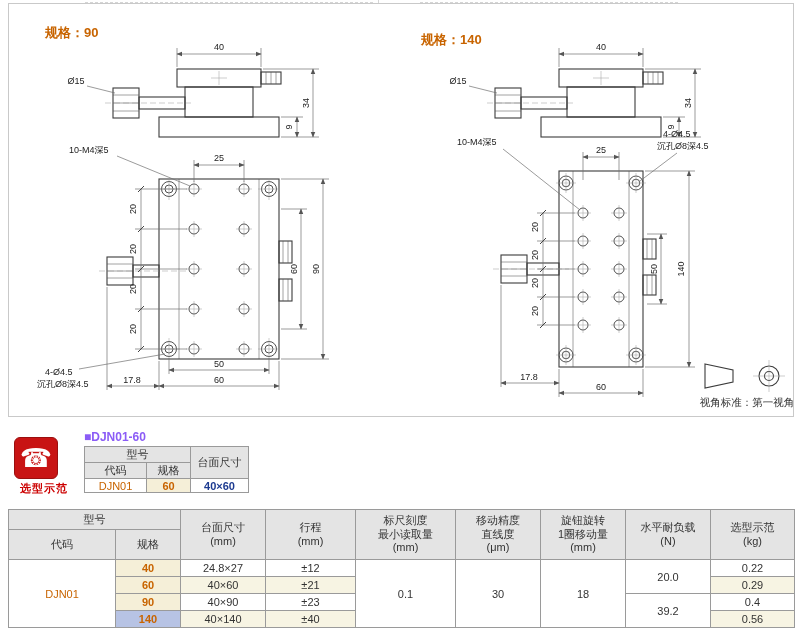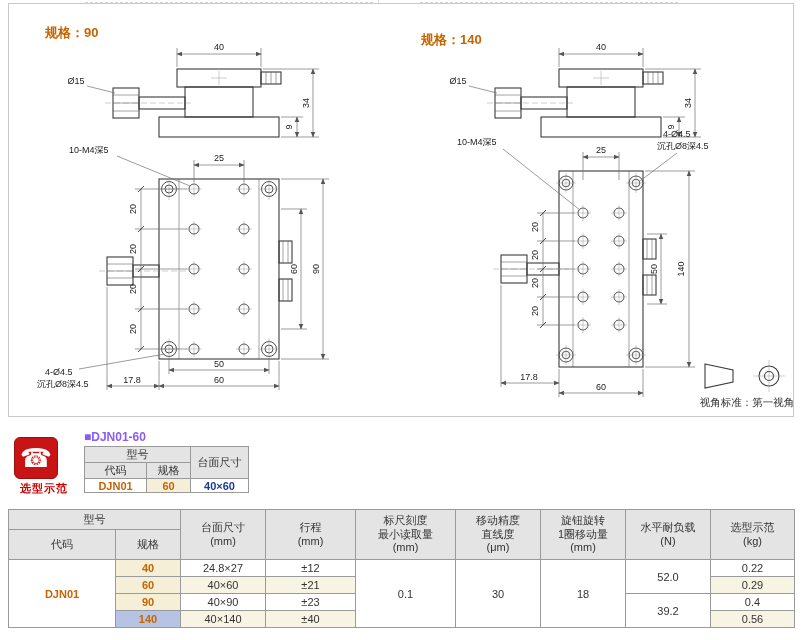--- a/index.html
+++ b/index.html
@@ -27,21 +27,21 @@
   table.mini{position:absolute;left:84px;top:446px;border-collapse:collapse;table-layout:fixed;font-size:11px}
   table.mini th,table.mini td{border:1px solid #9a9a9a;text-align:center;vertical-align:middle;height:14px;padding:0 2px}
   table.mini th{background:#e4e4e4;font-weight:normal}
   
   table.spec{position:absolute;left:8px;top:509px;width:786px;border-collapse:collapse;table-layout:fixed;font-size:11px}
   table.spec th,table.spec td{border:1px solid #9a9a9a;text-align:center;vertical-align:middle;padding:1px 2px}
   table.spec th{background:#e4e4e4;font-weight:normal;white-space:pre-line;line-height:1.25}
   table.spec td{height:17px;background:#fff}
   table.spec tr.h1 th{height:20px}
   table.spec tr.h2 th{height:30px}
-  .code-cell{color:#c86400;font-weight:bold}
+  .code-cell{color:#c86400;font-weight:normal}
   td.spec-cell{background:#f5efd8 !important;color:#c86400;font-weight:bold}
   td.spec-cell.hl{background:#b7c3e4 !important}
   tr.alt td.plain{background:#f7f4e3}
   td.merged{background:#fdfdf8}
   .size-val{color:#1c3a90;font-weight:bold}
   .view-note{left:680px;top:392px;width:116px;font-size:10.5px;color:#333;text-align:center}
 </style>
 </head>
 <body>
 
@@ -400,21 +400,21 @@
   </thead>
   <tbody>
     <tr>
       <td rowspan="4" class="code-cell">DJN01</td>
       <td class="spec-cell">40</td>
       <td class="plain">24.8×27</td>
       <td class="plain">±12</td>
       <td rowspan="4" class="merged">0.1</td>
       <td rowspan="4" class="merged">30</td>
       <td rowspan="4" class="merged">18</td>
-      <td rowspan="2" class="merged">52.0</td>
+      <td rowspan="2" class="merged">20.0</td>
       <td class="plain">0.22</td>
     </tr>
     <tr class="alt">
       <td class="spec-cell">60</td>
       <td class="plain">40×60</td>
       <td class="plain">±21</td>
       <td class="plain">0.29</td>
     </tr>
     <tr>
       <td class="spec-cell">90</td>

